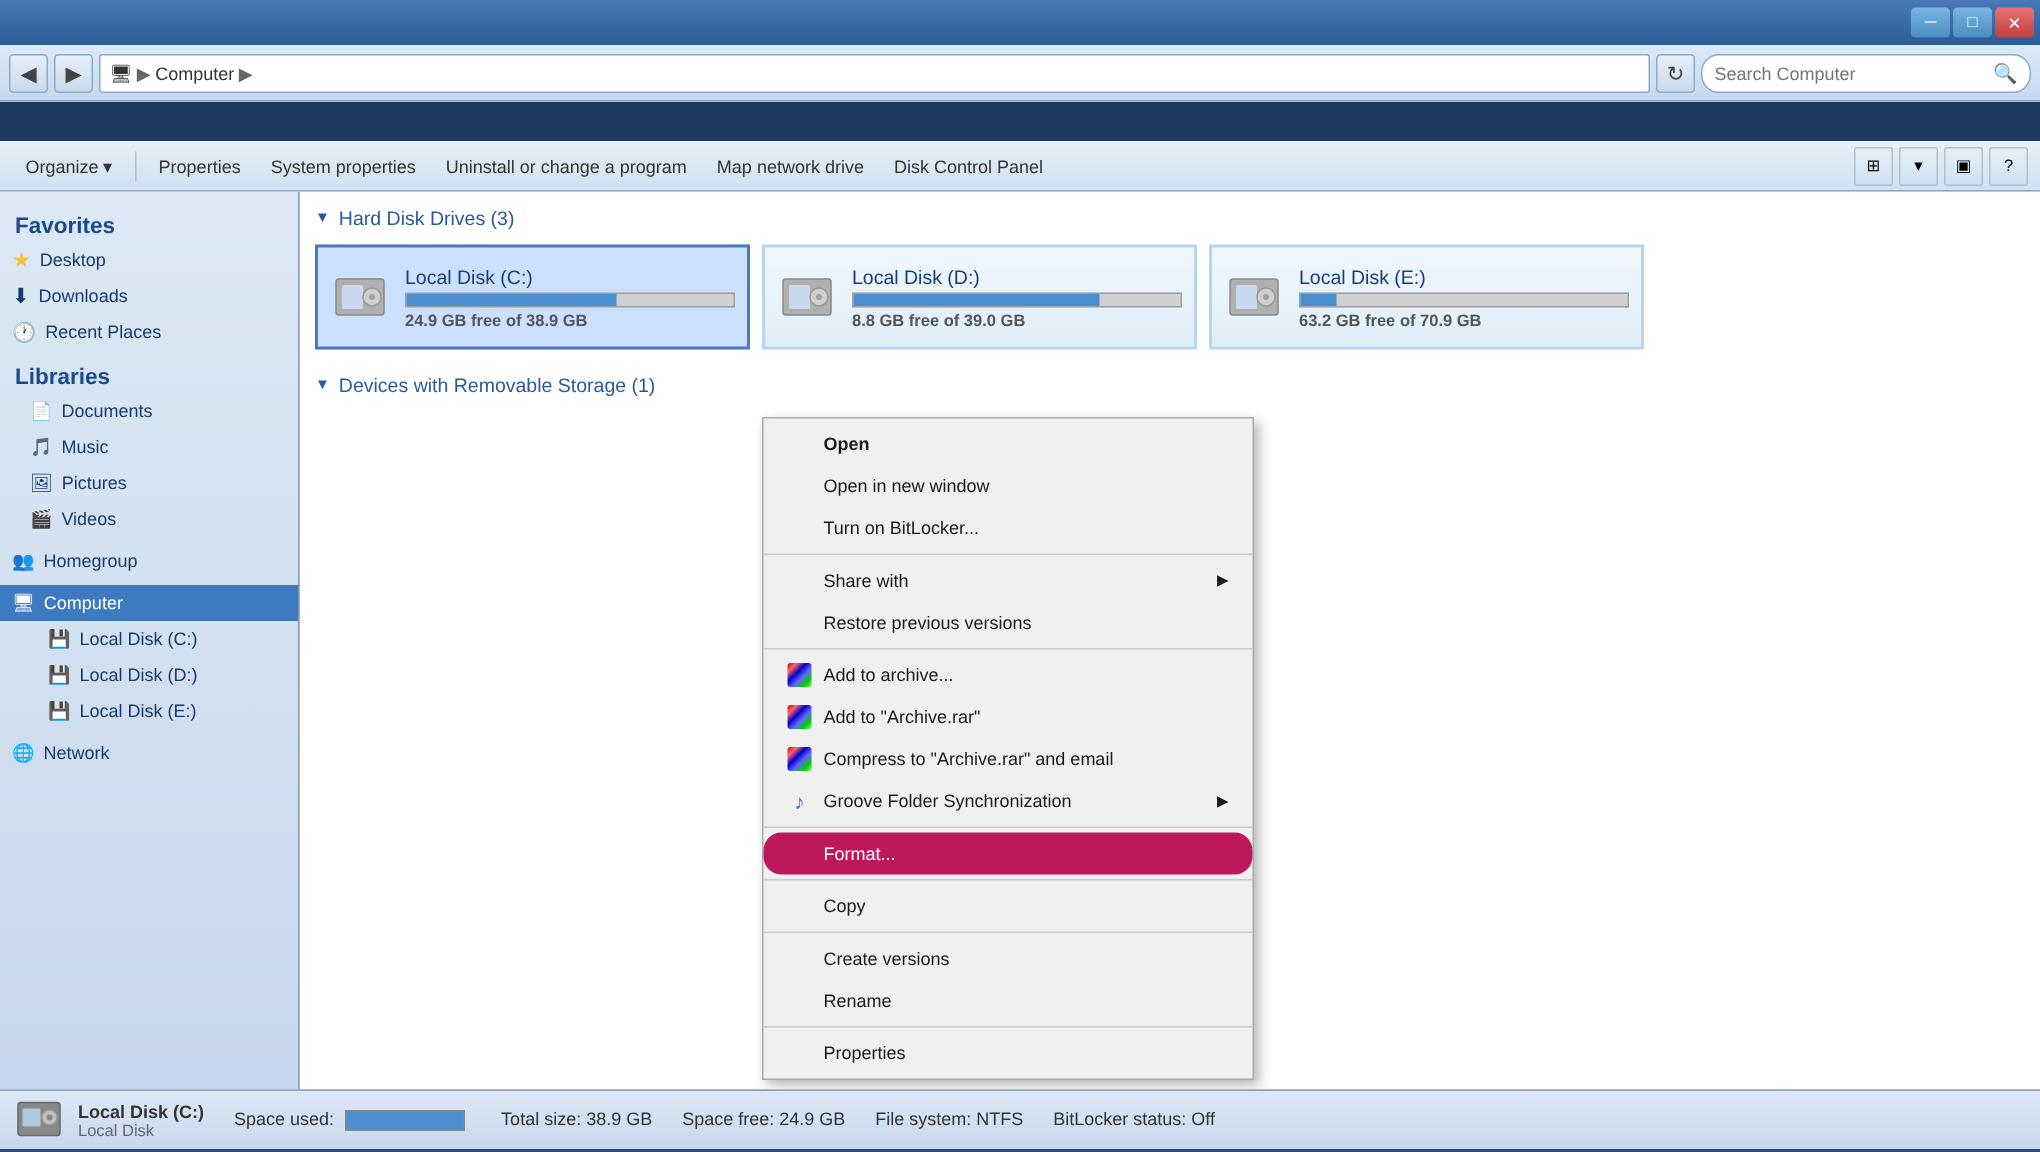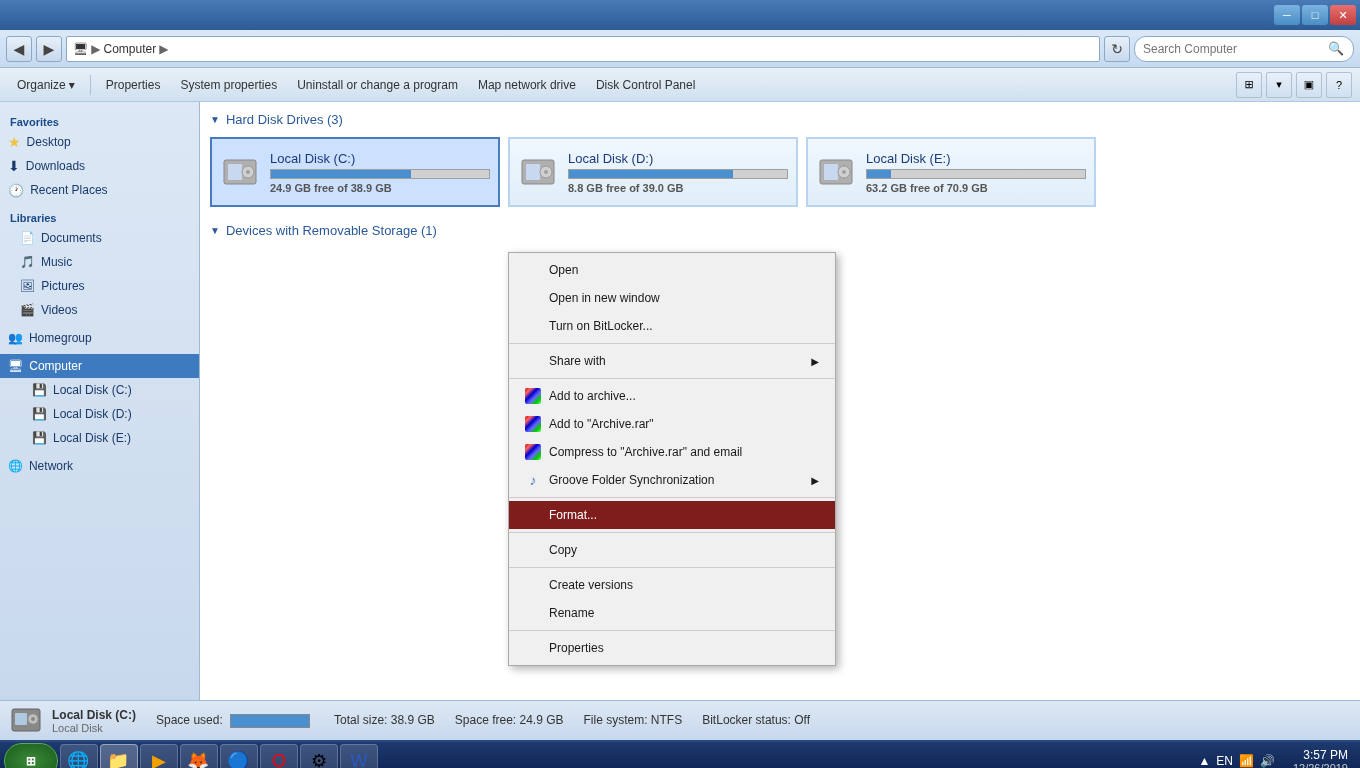--- a/index.html
+++ b/index.html
@@ -48,20 +48,21 @@
       border: none; outline: none; font-size: 12px; color: #999; width: 100%; background: transparent;
     }
     .search-icon { color: #666; font-size: 13px; }
 
     
     .toolbar {
       width: 100%; height: 34px;
       background: linear-gradient(to bottom, #e8f0f8, #d0e0f0);
       display: flex; align-items: center; padding: 0 8px; gap: 2px;
       border-bottom: 1px solid #b0c8e0;
+      margin-top: 26px;
     }
     .toolbar-btn {
       height: 26px; padding: 0 8px; border: 1px solid transparent; border-radius: 3px;
       background: transparent; cursor: pointer; font-size: 12px; color: #333;
       display: flex; align-items: center; gap: 3px;
     }
     .toolbar-sep { width: 1px; height: 20px; background: #b0c0d0; margin: 0 4px; }
     .toolbar-right { margin-left: auto; display: flex; align-items: center; gap: 4px; }
     .view-btn { width: 26px; height: 26px; border: 1px solid #b0c0d0; border-radius: 2px; background: linear-gradient(to bottom, #e8f0f8, #d0e0f0); cursor: pointer; display: flex; align-items: center; justify-content: center; font-size: 11px; }
 
@@ -77,21 +78,21 @@
       border-right: 1px solid #a0b8d0;
       overflow-y: auto; padding: 8px 0;
     }
     .sidebar-section { margin-bottom: 4px; }
     .sidebar-item {
       display: flex; align-items: center; height: 24px; padding: 0 8px; gap: 6px;
       cursor: pointer; color: #1a3a6a; font-size: 12px;
     }
     .sidebar-item.selected { background: #3d7abf; color: white; }
     .sidebar-header {
-      font-size: 11px; font-weight: bold; color: #1a4a8a; padding: 6px 10px 2px;
+      font-size: 15px; font-weight: bold; color: #1a4a8a; padding: 6px 10px 2px;
       text-transform: none;
     }
     .sidebar-indent { padding-left: 20px !important; }
     .sidebar-indent2 { padding-left: 32px !important; }
 
     
     .content {
       flex: 1; background: white; overflow-y: auto; padding: 10px;
       position: relative;
     }
@@ -120,21 +121,21 @@
       position: absolute; top: 150px; left: 308px;
       width: 328px; background: #f0f0f0;
       border: 1px solid #aaa;
       box-shadow: 3px 3px 8px rgba(0,0,0,0.3);
       z-index: 100; padding: 3px 0;
     }
     .ctx-item {
       display: flex; align-items: center; height: 28px; padding: 0 16px; gap: 8px;
       cursor: pointer; color: #1a1a1a; font-size: 12px; position: relative;
     }
-    .ctx-item.highlighted { background: #7f1d1d; color: white; }
+    .ctx-item.highlighted { background: #be185d; color: white; border-radius: 12px; }
     .ctx-item.highlighted .ctx-label { color: white; }
     .ctx-sep { height: 1px; background: #ccc; margin: 3px 0; }
     .ctx-icon { width: 16px; height: 16px; flex-shrink: 0; display: flex; align-items: center; justify-content: center; }
     .ctx-arrow { margin-left: auto; font-size: 10px; }
     .rar-icon { width: 16px; height: 16px; background: linear-gradient(135deg, #cc0000, #ff6666, #0000cc, #6666ff, #00cc00, #66ff66); border-radius: 2px; }
 
     
     .status-bar {
       width: 100%; height: 40px;
       background: linear-gradient(to bottom, #dce8f5, #c8d8ec);
@@ -365,37 +366,41 @@
         </div>
       </div>
     </div>
 
     <div class="section-header">
       <span class="arrow">▼</span>
       <span>Devices with Removable Storage (1)</span>
     </div>
 
     <div class="context-menu">
-      <div class="ctx-item" style="font-weight:normal;">
+      <div class="ctx-item" style="font-weight:bold;">
         <span class="ctx-icon"></span>
         <span class="ctx-label">Open</span>
       </div>
       <div class="ctx-item">
         <span class="ctx-icon"></span>
         <span class="ctx-label">Open in new window</span>
       </div>
       <div class="ctx-item">
         <span class="ctx-icon"></span>
         <span class="ctx-label">Turn on BitLocker...</span>
       </div>
       <div class="ctx-sep"></div>
       <div class="ctx-item">
         <span class="ctx-icon"></span>
         <span class="ctx-label">Share with</span>
         <span class="ctx-arrow">▶</span>
+      </div>
+      <div class="ctx-item">
+        <span class="ctx-icon"></span>
+        <span class="ctx-label">Restore previous versions</span>
       </div>
       <div class="ctx-sep"></div>
       <div class="ctx-item">
         <span class="ctx-icon">
             <span class="rar-icon"></span>
           </span>
         <span class="ctx-label">Add to archive...</span>
       </div>
       <div class="ctx-item">
         <span class="ctx-icon">

